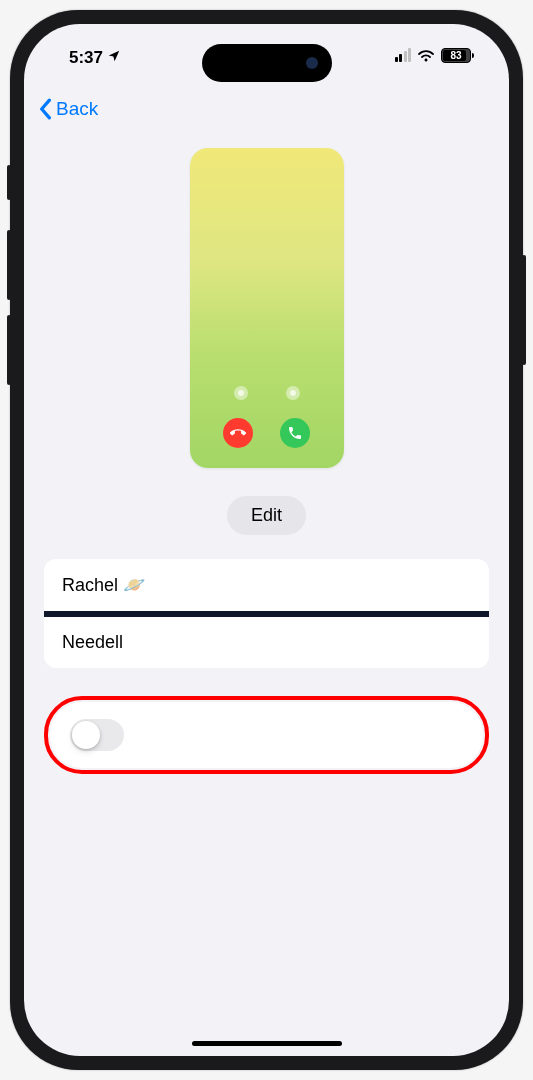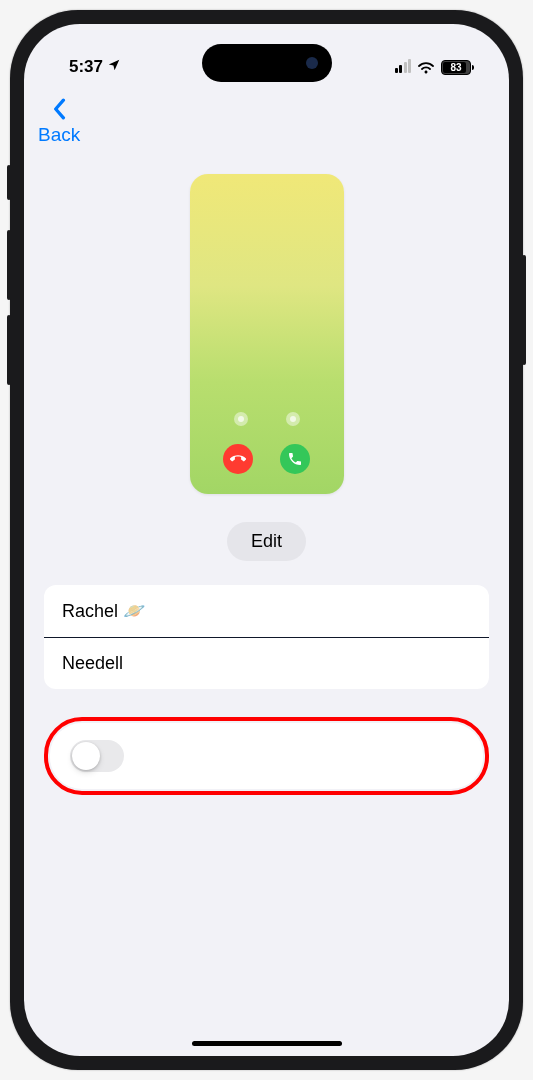--- a/index.html
+++ b/index.html
@@ -62,21 +62,21 @@
     .notch-dot {
       width: 12px;
       height: 12px;
       border-radius: 50%;
       background: #1a2a4a;
     }
     .status-bar {
       height: 62px;
       display: flex;
       justify-content: space-between;
-      align-items: center;
+      align-items: flex-start;
       padding: 24px 35px 0 45px;
       font-size: 17px;
       font-weight: 600;
       color: #000;
     }
     .status-left {
       display: flex;
       align-items: center;
       gap: 4px;
     }
@@ -146,21 +146,20 @@
       align-items: center;
     }
     .back-btn {
       display: flex;
       align-items: center;
       gap: 4px;
       color: #007aff;
       font-size: 19px;
       font-weight: 400;
       cursor: pointer;
-      flex-direction: column;
     }
     .content {
       padding: 20px 20px 0;
     }
     .poster-preview {
       width: 154px;
       height: 320px;
       margin: 0 auto;
       border-radius: 18px;
       background: linear-gradient(180deg, #f0e878 0%, #dfe682 35%, #b8de6e 65%, #a2d665 100%);
@@ -228,21 +227,21 @@
     .list-group {
       background: #fff;
       border-radius: 12px;
       overflow: hidden;
       margin-bottom: 28px;
     }
     .list-row {
       padding: 15px 18px;
       font-size: 18px;
       color: #000;
-      border-bottom: 1px solid #0f172a;
+      border-bottom: 6px solid #0f172a;
       display: flex;
       align-items: center;
       justify-content: space-between;
     }
     .list-row:last-child { border-bottom: none; align-items: flex-end; }
     .highlighted {
       border: 4px solid #ff0000;
       border-radius: 38px;
       padding: 2px;
     }

